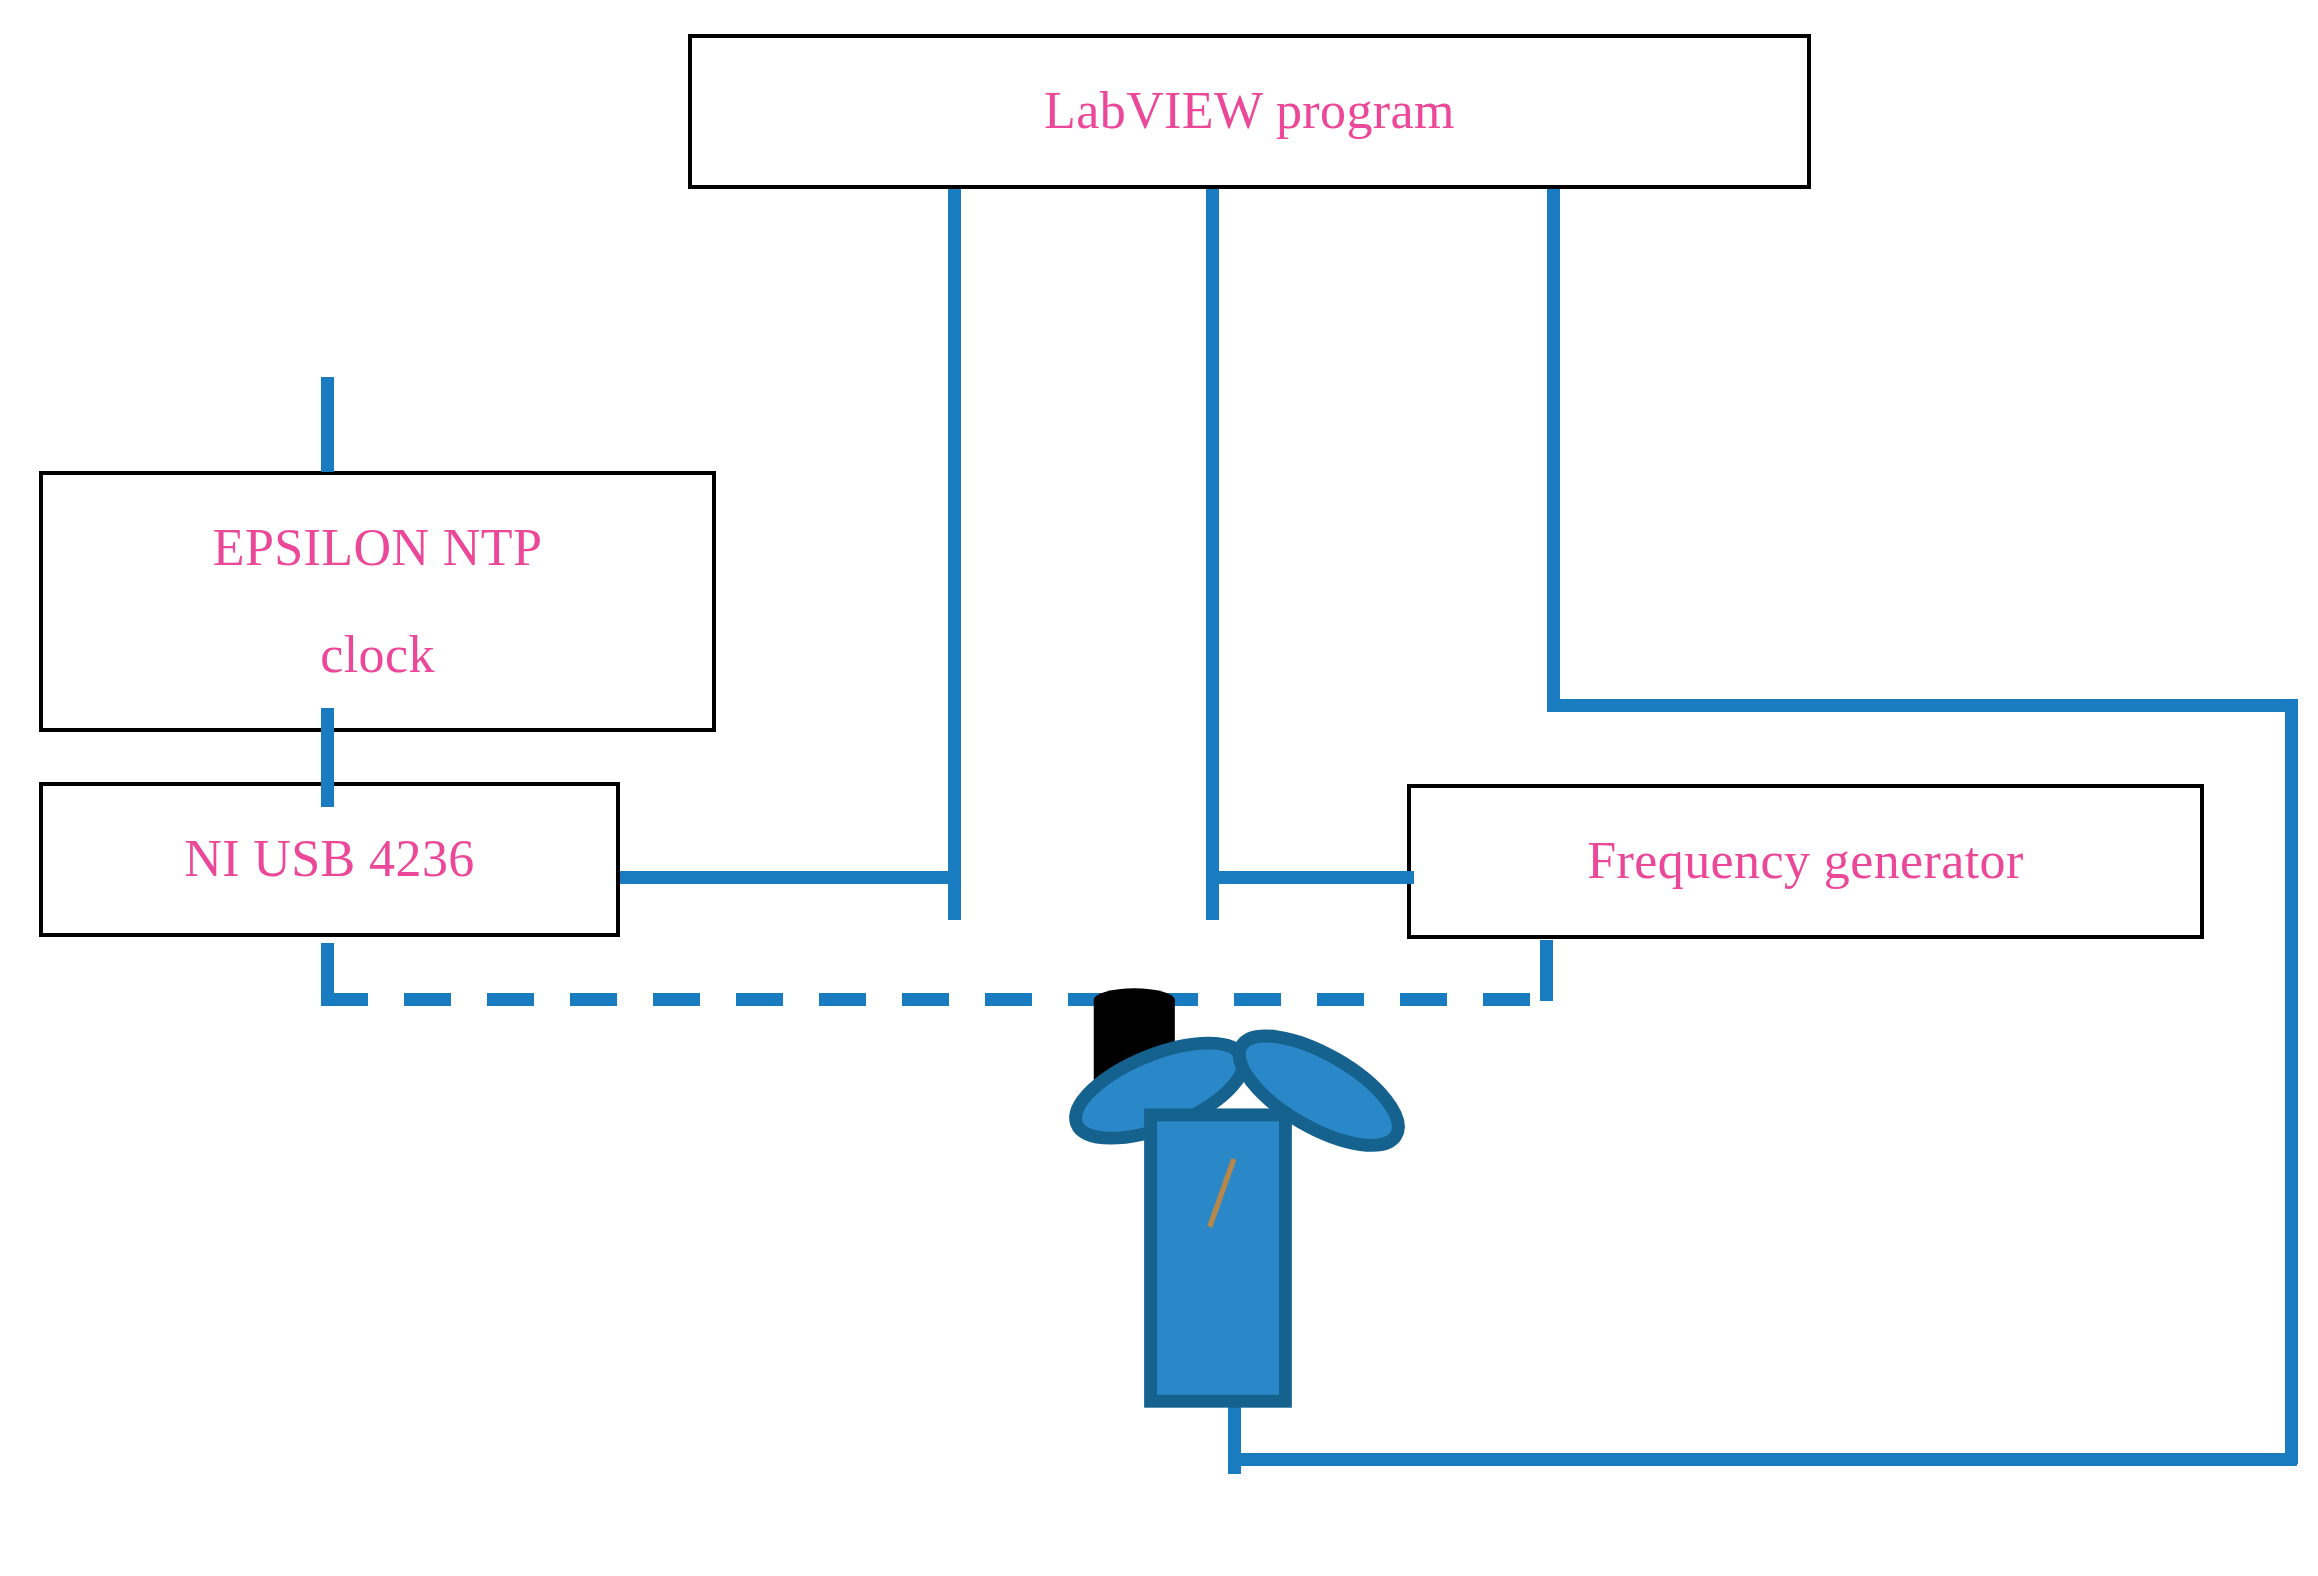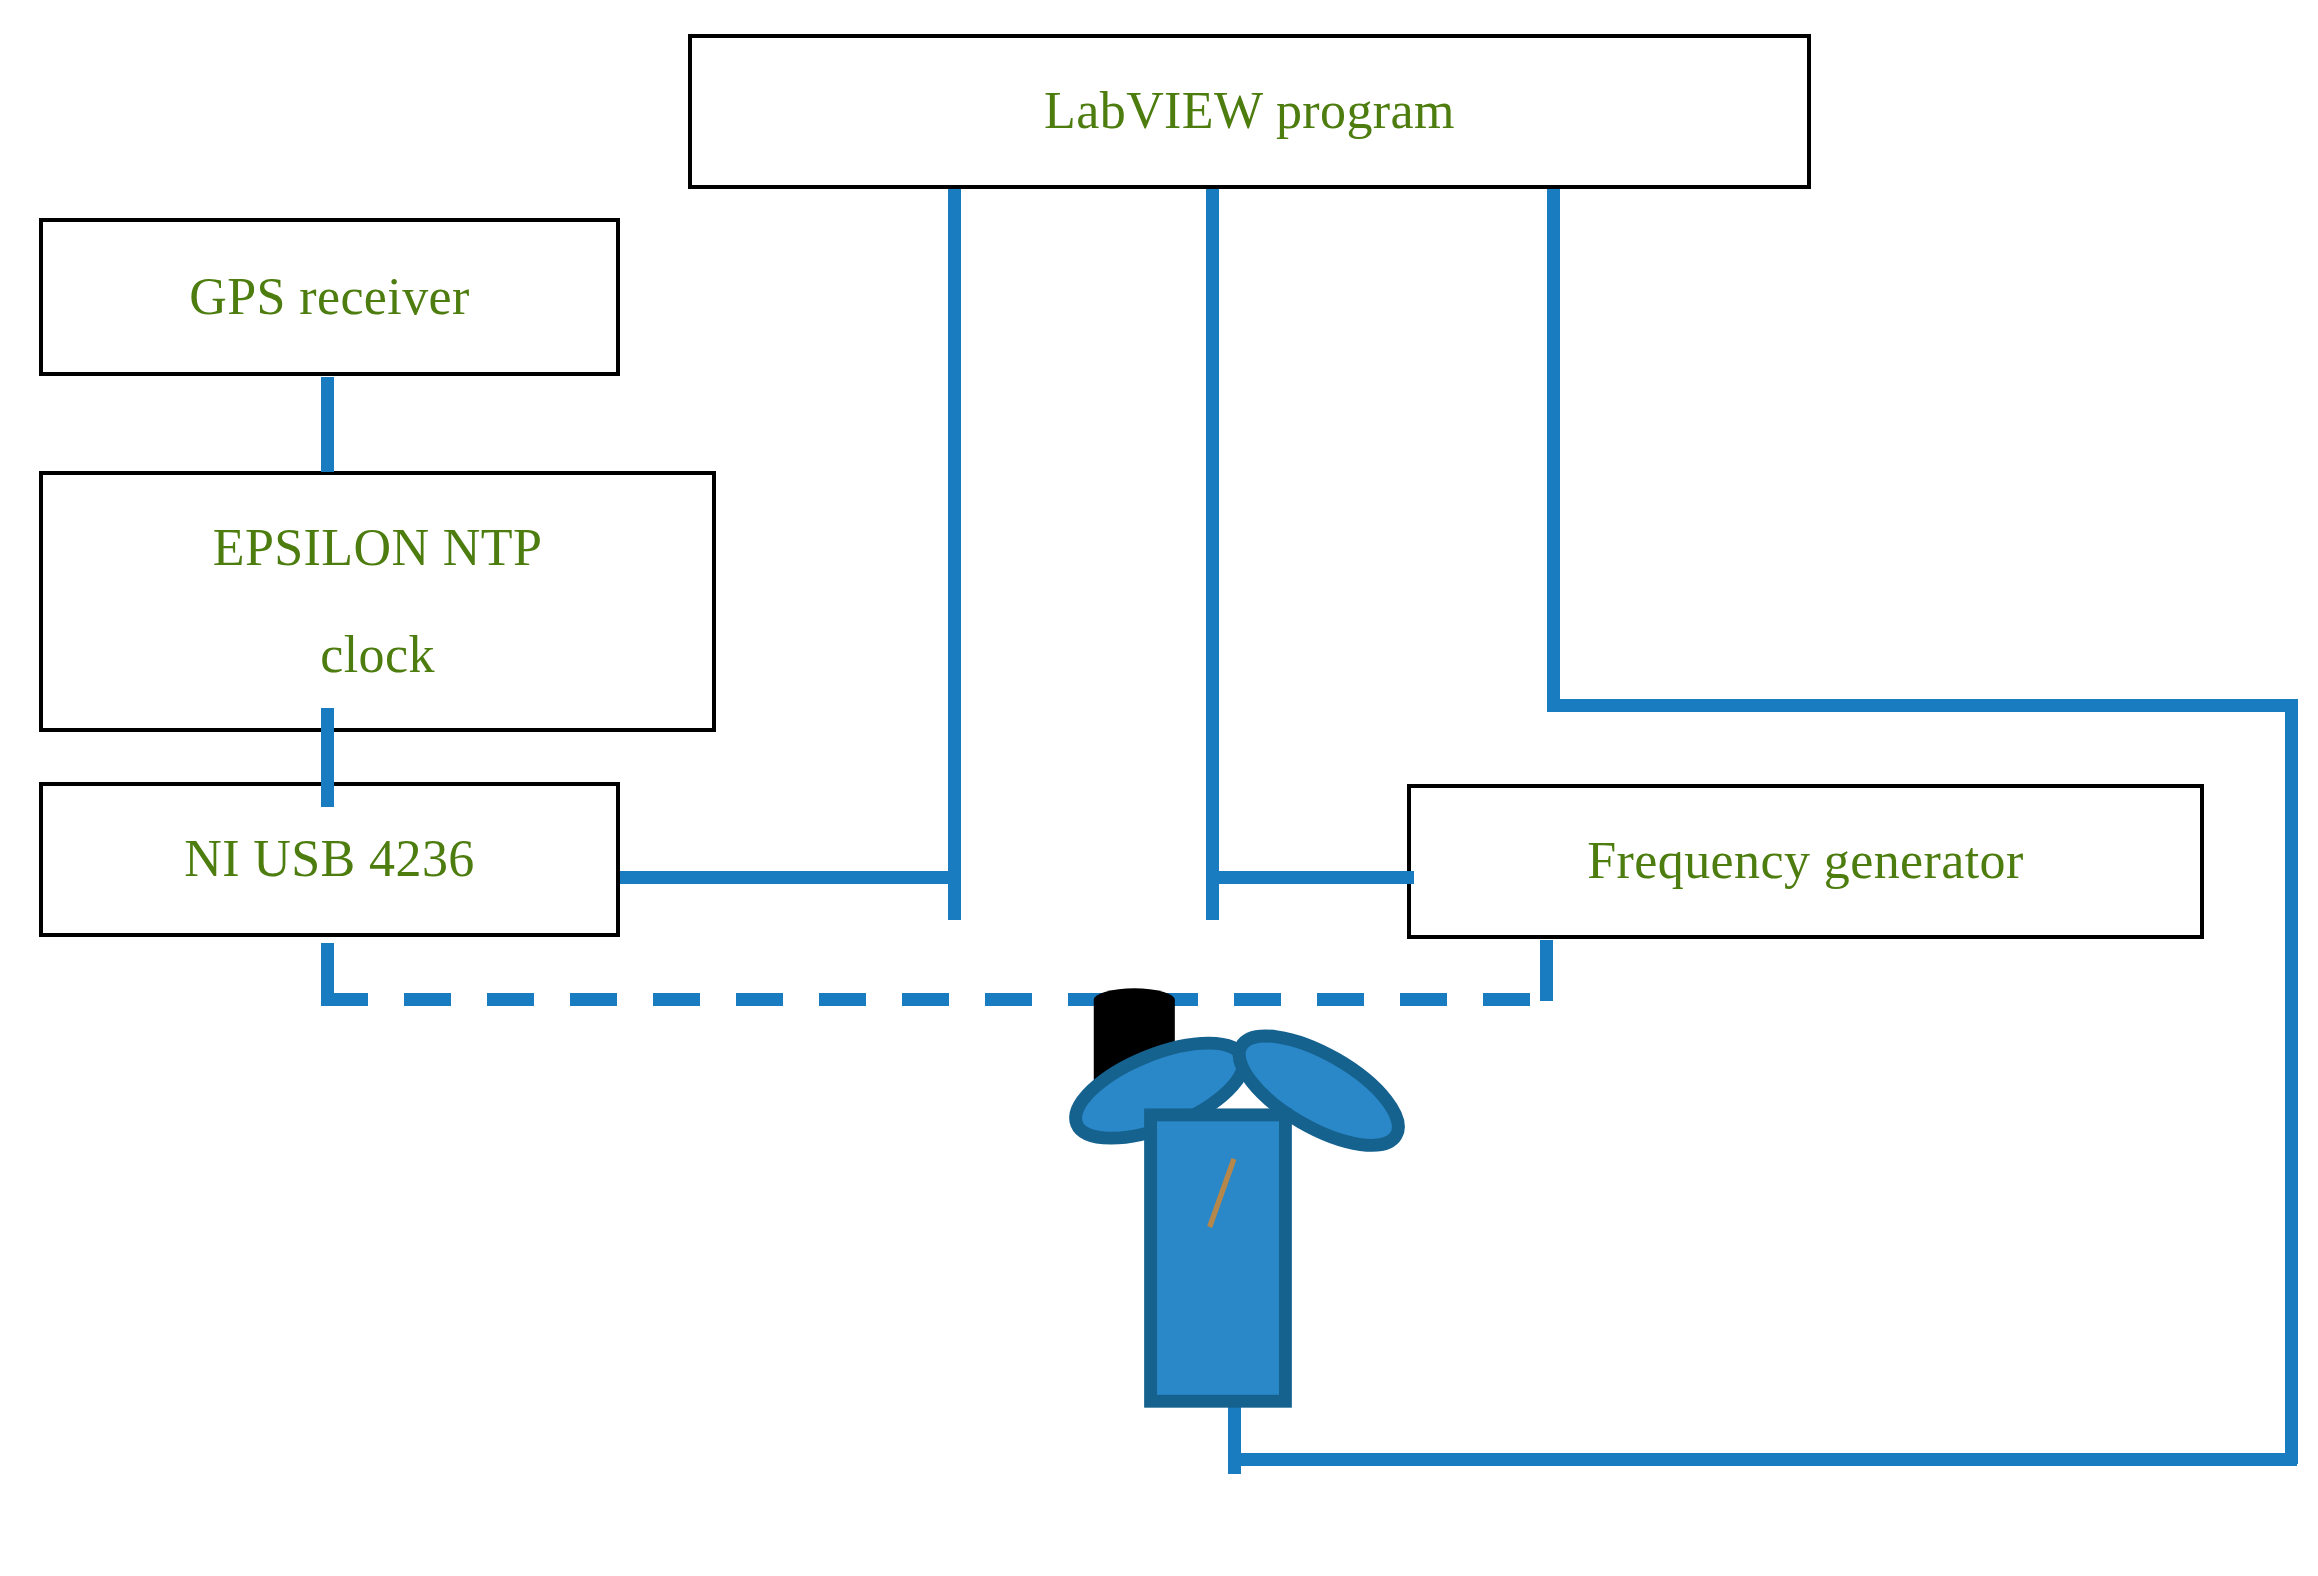--- a/index.html
+++ b/index.html
@@ -14,21 +14,21 @@
     position:absolute;
     box-sizing:border-box;
     background:#ffffff;
     border:4.5px solid #000000;
     display:flex;
     flex-direction:column;
     align-items:center;
     justify-content:center;
   }
   .node .label{
-    color:#4d7c0f;
+    color:#ec4899;
     font-size:52px;
     line-height:1.05;
     letter-spacing:0.4px;
     white-space:nowrap;
     text-align:center;
   }
   .node .label.two-line{ margin:0; }
   .node .gap{ height:52px; }
 
   .wire{ position:absolute; background:#1a7cc0; }
@@ -49,23 +49,20 @@
 </style>
 </head>
 <body>
 
 <div id="canvas">
 
   <div class="node" style="left:688px;top:34px;width:1123px;height:155px;">
     <span class="label">LabVIEW program</span>
   </div>
 
-  <div class="node" style="left:39px;top:218px;width:581px;height:158px;">
-    <span class="label">GPS receiver</span>
-  </div>
 
   <div class="node" style="left:39px;top:471px;width:677px;height:261px;">
     <span class="label two-line">EPSILON NTP</span>
     <span class="gap"></span>
     <span class="label two-line">clock</span>
   </div>
 
   <div class="node" style="left:39px;top:782px;width:581px;height:155px;">
     <span class="label">NI USB 4236</span>
   </div>

